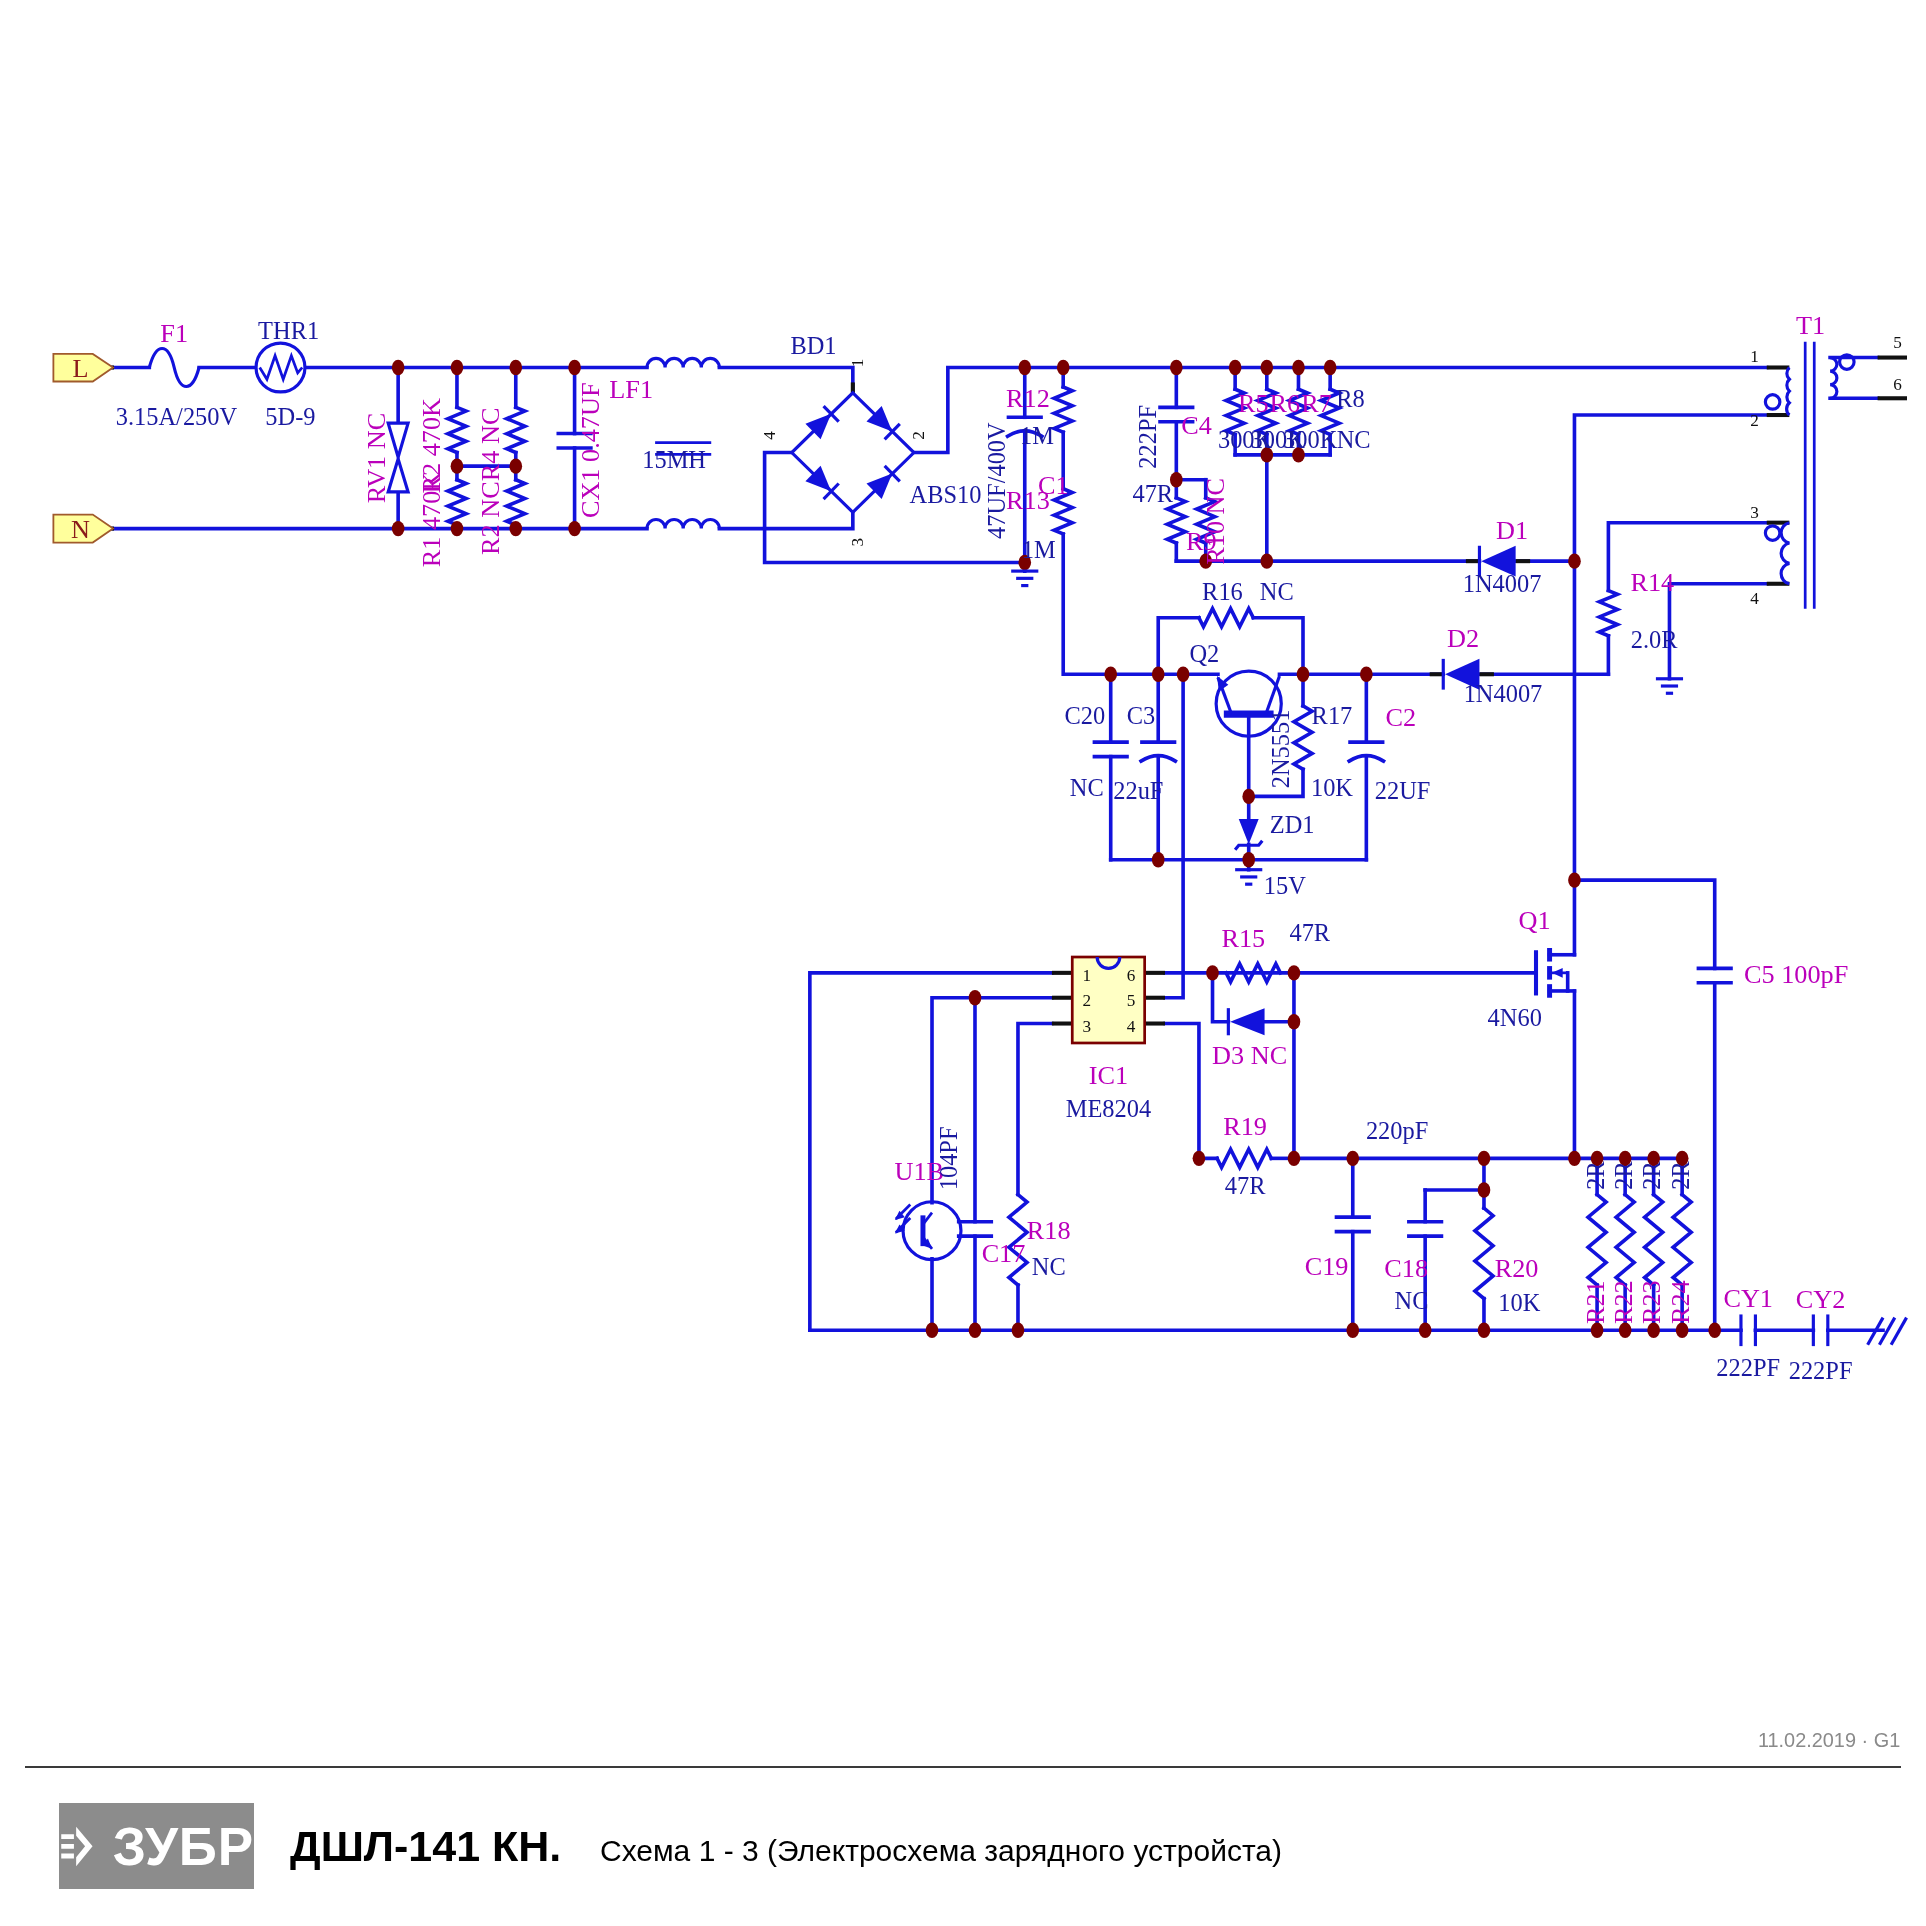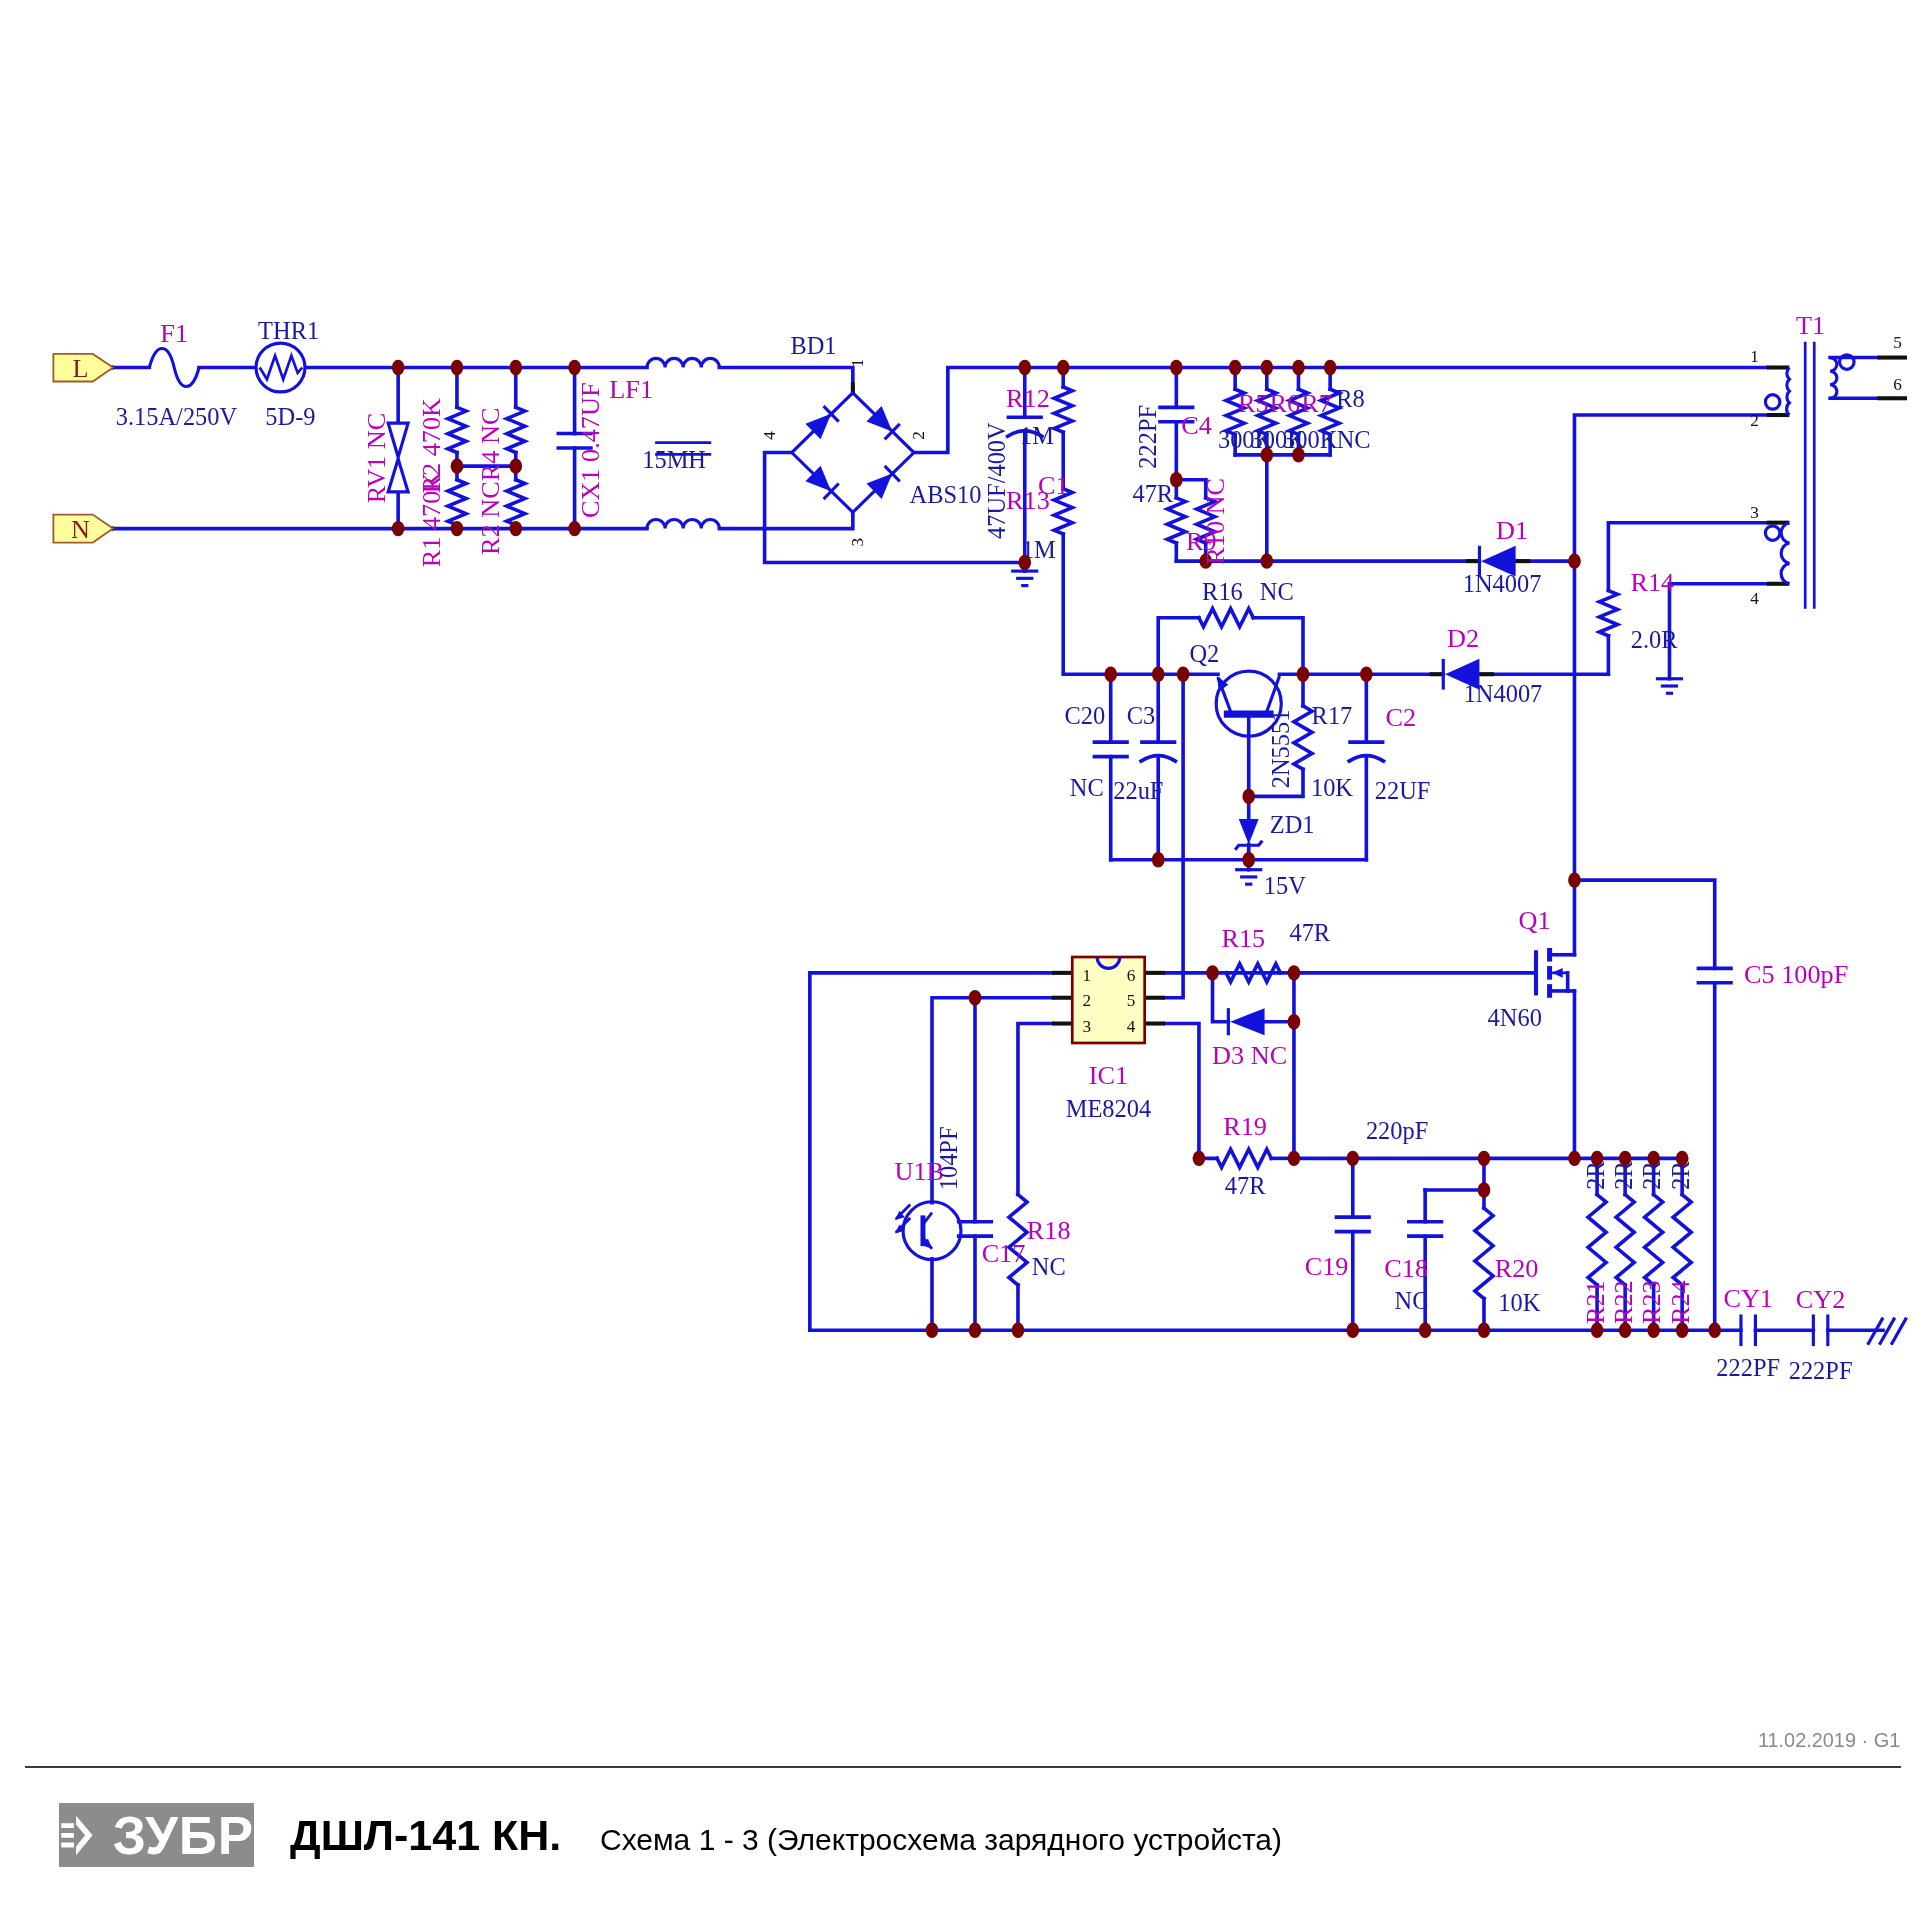--- a/index.html
+++ b/index.html
@@ -17,21 +17,21 @@
   
   text{font-family:"Liberation Serif",serif;text-anchor:middle;}
   .m{fill:#BB00BB;font-size:58px;}
   .n{fill:#1A1AA0;font-size:54px;}
   .pn{fill:#111111;font-size:38px;}
   .maro{fill:#8B1A1A;font-size:58px;}
   .date{fill:#8A8A8A;font-size:44px;font-family:"Liberation Sans",sans-serif;text-anchor:end;}
   
   .divider{position:absolute;left:25px;top:1766px;width:1876px;height:1.8px;background:#3a3a3a;}
   .footer{position:absolute;left:59px;top:1803px;display:flex;align-items:center;gap:36px;}
-  .logoBox{width:195px;height:64px;background:#8C8C8C;display:flex;align-items:center;
+  .logoBox{width:195px;height:86px;background:#8C8C8C;display:flex;align-items:center;
            justify-content:center;gap:18px;}
   .logoBox span{color:#ffffff;font-weight:bold;font-size:53px;letter-spacing:0.9px;
            font-family:"Liberation Sans",sans-serif;}
   .titleRow{display:flex;align-items:baseline;gap:12.7px;color:#000;justify-content:flex-end;}
   .model{font-weight:bold;font-size:43px;font-family:"Liberation Sans",sans-serif;}
   .subtitle{font-size:30px;font-family:"Liberation Sans",sans-serif;margin-left:26px;}
 </style>
 </head>
 <body>
 

